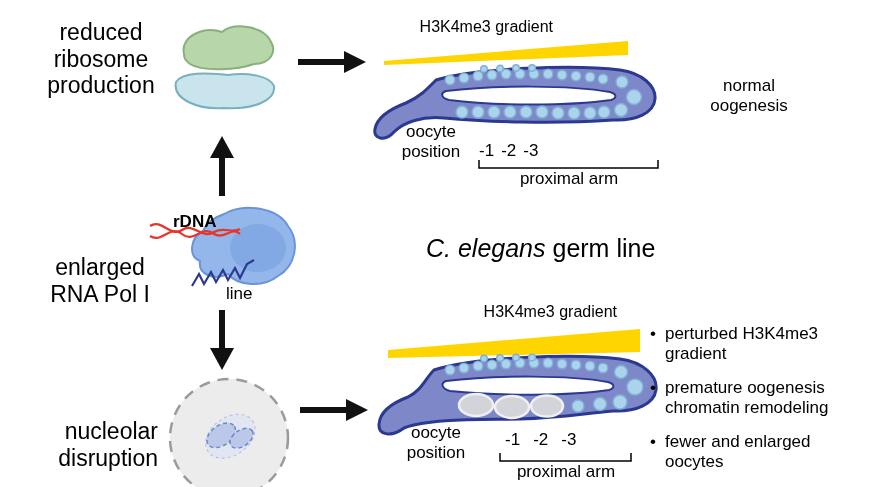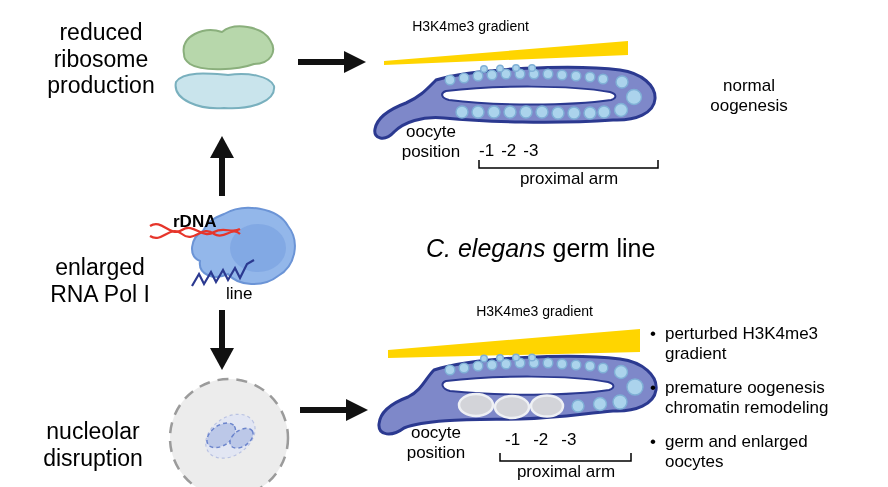--- a/index.html
+++ b/index.html
@@ -3,21 +3,21 @@
 <meta charset="utf-8">
 <style>
   html,body { margin:0; padding:0; background:#fff; }
   .canvas {
     position:relative; width:888px; height:487px; background:#ffffff;
     overflow:hidden; font-family:"Liberation Sans", sans-serif; color:#000;
   }
   .abs { position:absolute; }
   .label { position:absolute; text-align:center; }
   .big { font-size:23px; line-height:1.16; }
-  .med { font-size:14px; line-height:1.15; }
+  .med { font-size:16px; line-height:1.15;text-align:right; }
   .small { font-size:17px; line-height:1.18; }
   .positions { position:absolute; display:flex; font-size:17px; }
   .positions.top { gap:7px; }
   .positions.bottom { gap:13px; }
   .finding { display:flex; gap:9px; margin-bottom:13px; font-size:17px; line-height:1.2; text-align:left; }
   .ftext { width:175px; }
   .it { font-style:italic; }
   .title { position:absolute; font-size:25px; white-space:nowrap;margin-top:25px; }
 </style>
 </head>
@@ -117,21 +117,21 @@
 
   <div class="title" style="left:426px; top:209px;">
     <span class="it">C. elegans</span><span> germ line</span>
   </div>
 
   <svg class="abs" style="left:204px; top:308px;" width="36" height="62" viewBox="0 0 36 62">
     <line x1="18" y1="2" x2="18" y2="42" stroke="#111" stroke-width="6"></line>
     <polygon points="6,40 18,62 30,40" fill="#111"></polygon>
   </svg>
 
-  <div class="label big" style="left:28px; top:418px; width:130px;">nucleolar disruption</div>
+  <div class="label big" style="left:28px; top:418px; width:130px;text-align:right;">nucleolar disruption</div>
 
   <svg class="abs" style="left:164px; top:374px;" width="130" height="126" viewBox="0 0 130 126">
     <circle cx="65" cy="64" r="59" fill="#ECECEC" stroke="#9B9B9B" stroke-width="2.5" stroke-dasharray="11 8"></circle>
     <g transform="rotate(-35 65 62)">
       <ellipse cx="66" cy="63" rx="27" ry="19" fill="#E2E6F3" stroke="#B9C2E2" stroke-width="1.2" stroke-dasharray="3 3"></ellipse>
       <ellipse cx="59" cy="57" rx="16" ry="10" fill="#BCC8E8" stroke="#6B84CC" stroke-width="1.5" stroke-dasharray="4 3"></ellipse>
       <ellipse cx="74" cy="71" rx="13" ry="8" fill="#BCC8E8" stroke="#6B84CC" stroke-width="1.5" stroke-dasharray="4 3"></ellipse>
     </g>
   </svg>
 
@@ -197,17 +197,17 @@
     <div class="finding">
       <span>•</span>
       <span class="ftext">perturbed H3K4me3 gradient</span>
     </div>
     <div class="finding">
       <span>•</span>
       <span class="ftext">premature oogenesis chromatin remodeling</span>
     </div>
     <div class="finding">
       <span>•</span>
-      <span class="ftext">germ and enlarged oocytes</span>
+      <span class="ftext">fewer and enlarged oocytes</span>
     </div>
   </div>
 
 </div>
 
 </body></html>

